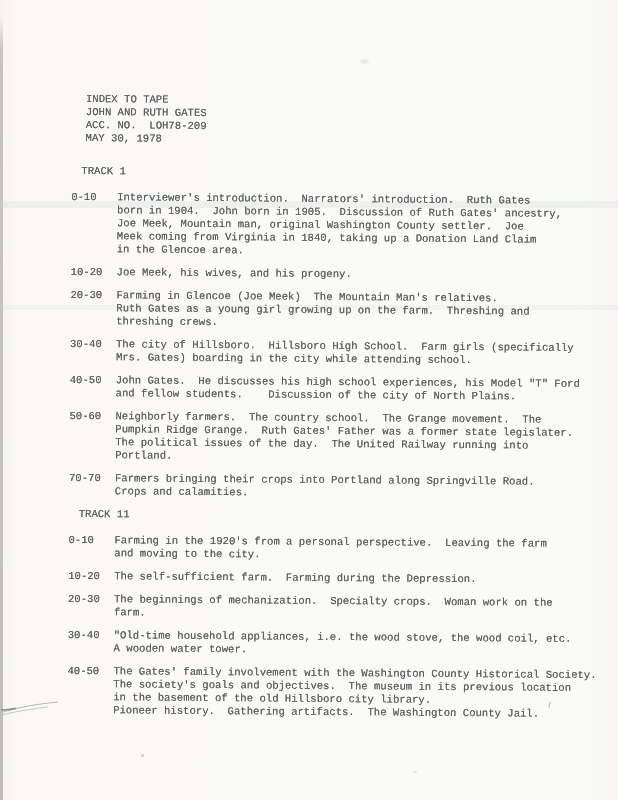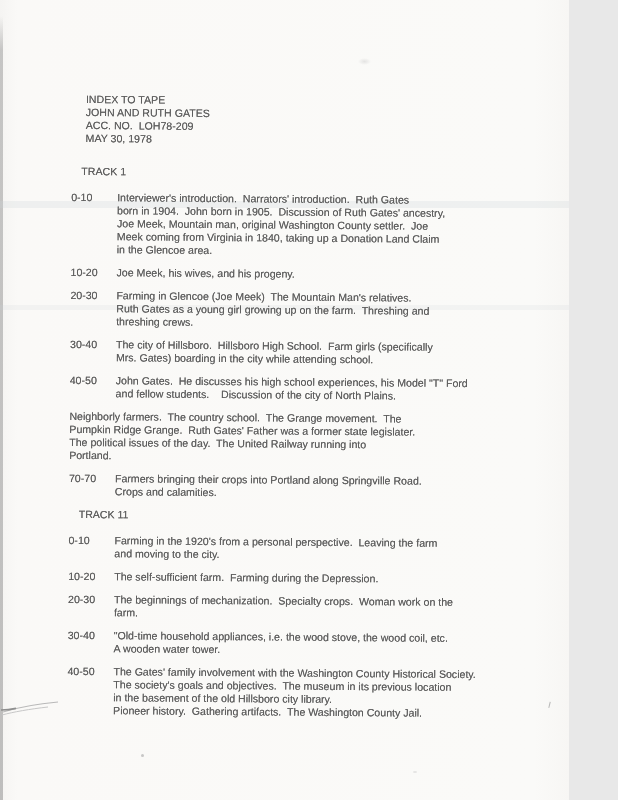--- a/index.html
+++ b/index.html
@@ -1,21 +1,21 @@
 <!DOCTYPE html>
 <html><head>
 <meta charset="utf-8">
 <style>
   * { margin:0; padding:0; box-sizing:border-box; }
   html,body { width:618px; height:800px; }
   body { background:#e8e8e8; }
   .sheet {
-    position:relative; width:569px; height:800px; overflow:hidden;
+    position:relative; width:618px; height:800px; overflow:hidden;
     background:linear-gradient(90deg,#f5f4f2 0%,#faf9f7 3%,#fafaf8 94%,#f7f6f4 100%);
-    font-family:Liberation Sans, sans-serif;
+    font-family:Liberation Mono, monospace;
   }
   .typed {
     position:absolute; left:0; top:93px; width:618px;
     color:#5e5e5e; font-size:10.6px; line-height:13px;
     text-shadow:0 0 0.6px rgba(94,94,94,0.85);
     transform:rotate(0.45deg); transform-origin:85px 0;
   }
   .hdr { margin-left:86px; white-space:pre; }
   .track-title { margin:0 0 13px 82px; white-space:pre; }
   .track--first .track-title { margin-top:20px; }
@@ -87,20 +87,21 @@
         <div class="entry-time">30-40</div>
         <div class="entry-text">The city of Hillsboro.  Hillsboro High School.  Farm girls (specifically
 Mrs. Gates) boarding in the city while attending school.</div>
       </div>
       <div class="entry">
         <div class="entry-time">40-50</div>
         <div class="entry-text">John Gates.  He discusses his high school experiences, his Model "T" Ford
 and fellow students.    Discussion of the city of North Plains.</div>
       </div>
       <div class="entry">
+        <div class="entry-time">50-60</div>
         <div class="entry-text">Neighborly farmers.  The country school.  The Grange movement.  The
 Pumpkin Ridge Grange.  Ruth Gates' Father was a former state legislater.
 The political issues of the day.  The United Railway running into
 Portland.</div>
       </div>
       <div class="entry">
         <div class="entry-time">70-70</div>
         <div class="entry-text">Farmers bringing their crops into Portland along Springville Road.
 Crops and calamities.</div>
       </div>

